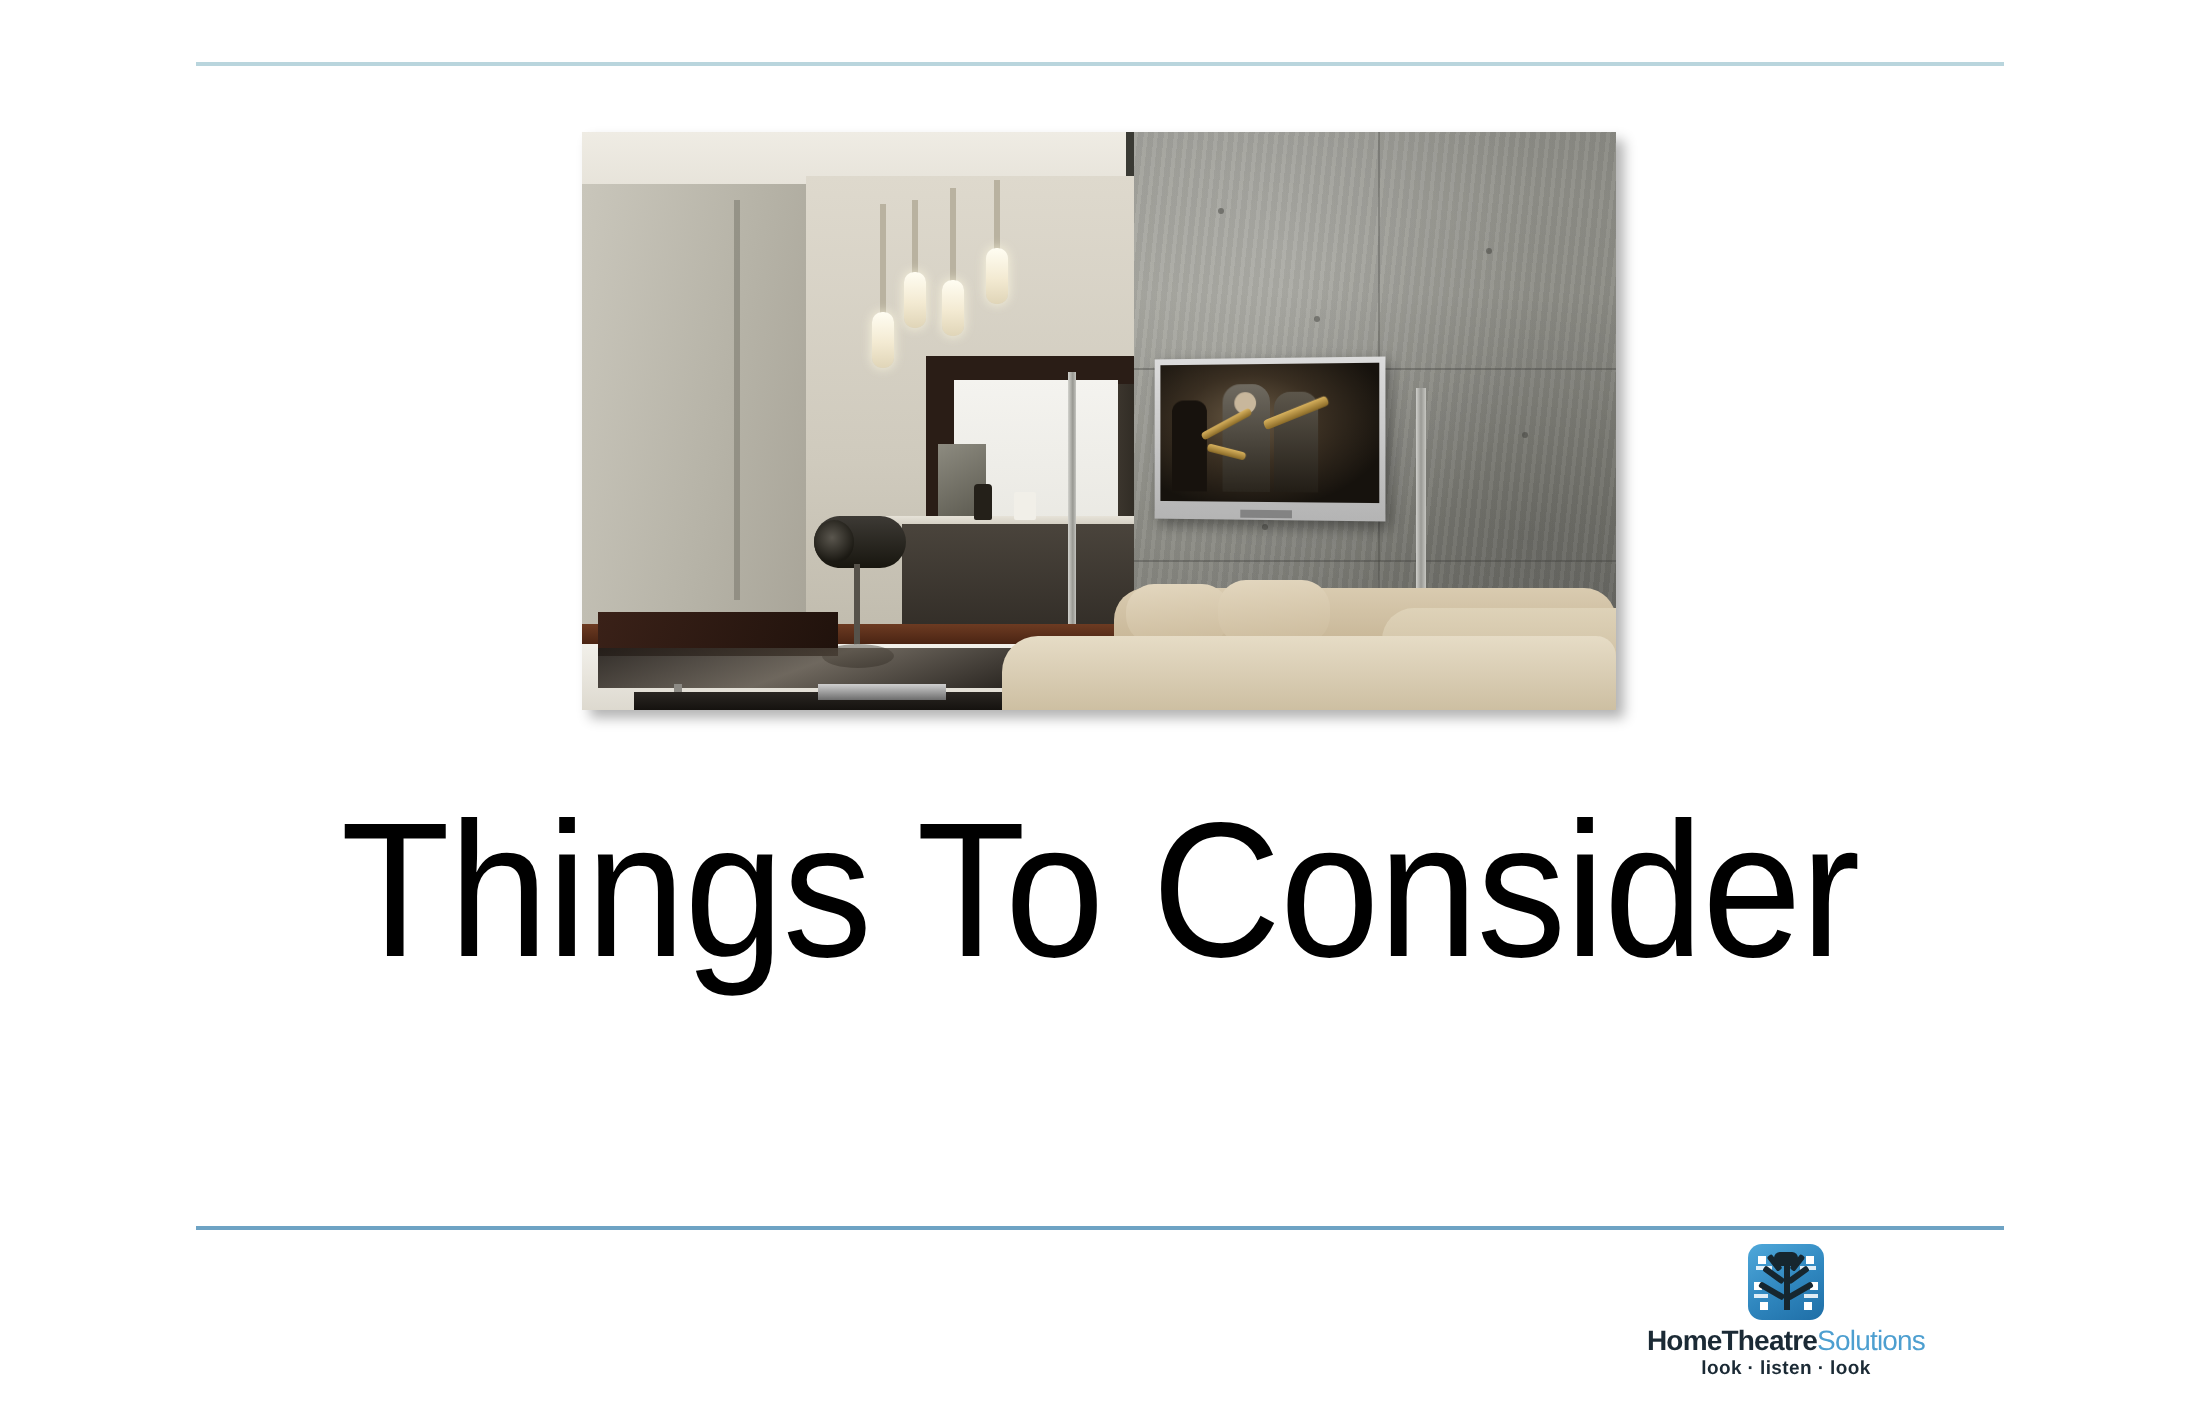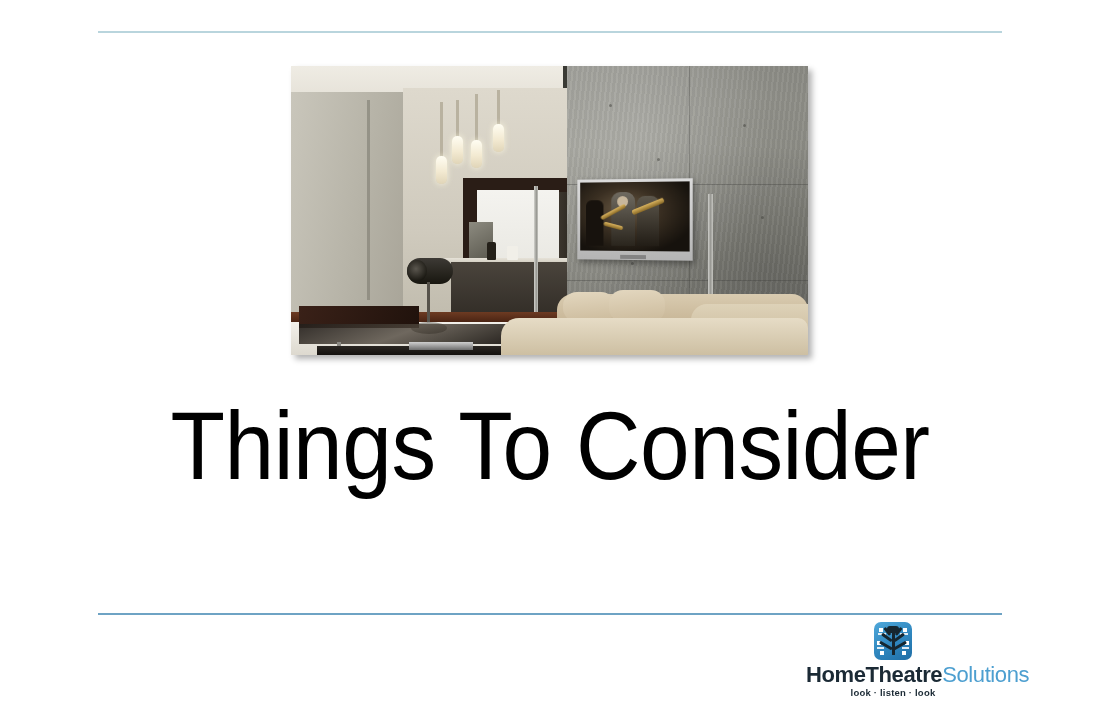--- a/index.html
+++ b/index.html
@@ -360,21 +360,21 @@
   .w2 { left: 26px; top: 11px; width: 8px; }
   .w3 { left: 3px;  top: 25px; width: 7px; }
   .w4 { left: 28px; top: 25px; width: 7px; }
   .logo-mark .crown {
     position: absolute; left: 13px; top: 4px; width: 12px; height: 7px;
     background: #16262f; border-radius: 3px;
   }
 
   .logo-wordmark {
     font-family: "Liberation Sans Narrow", "Liberation Sans", sans-serif;
-    font-size: 22px;
+    font-size: 14px;
     font-weight: 700;
     letter-spacing: -0.4px;
     line-height: 1.05;
     white-space: nowrap;
   }
   .logo-word-dark { color: #1b2a35; }
   .logo-word-blue { color: #4d9fd0; font-weight: 400; }
   .logo-tagline {
     font-family: "Liberation Sans Narrow", "Liberation Sans", sans-serif;
     font-size: 9.5px;

